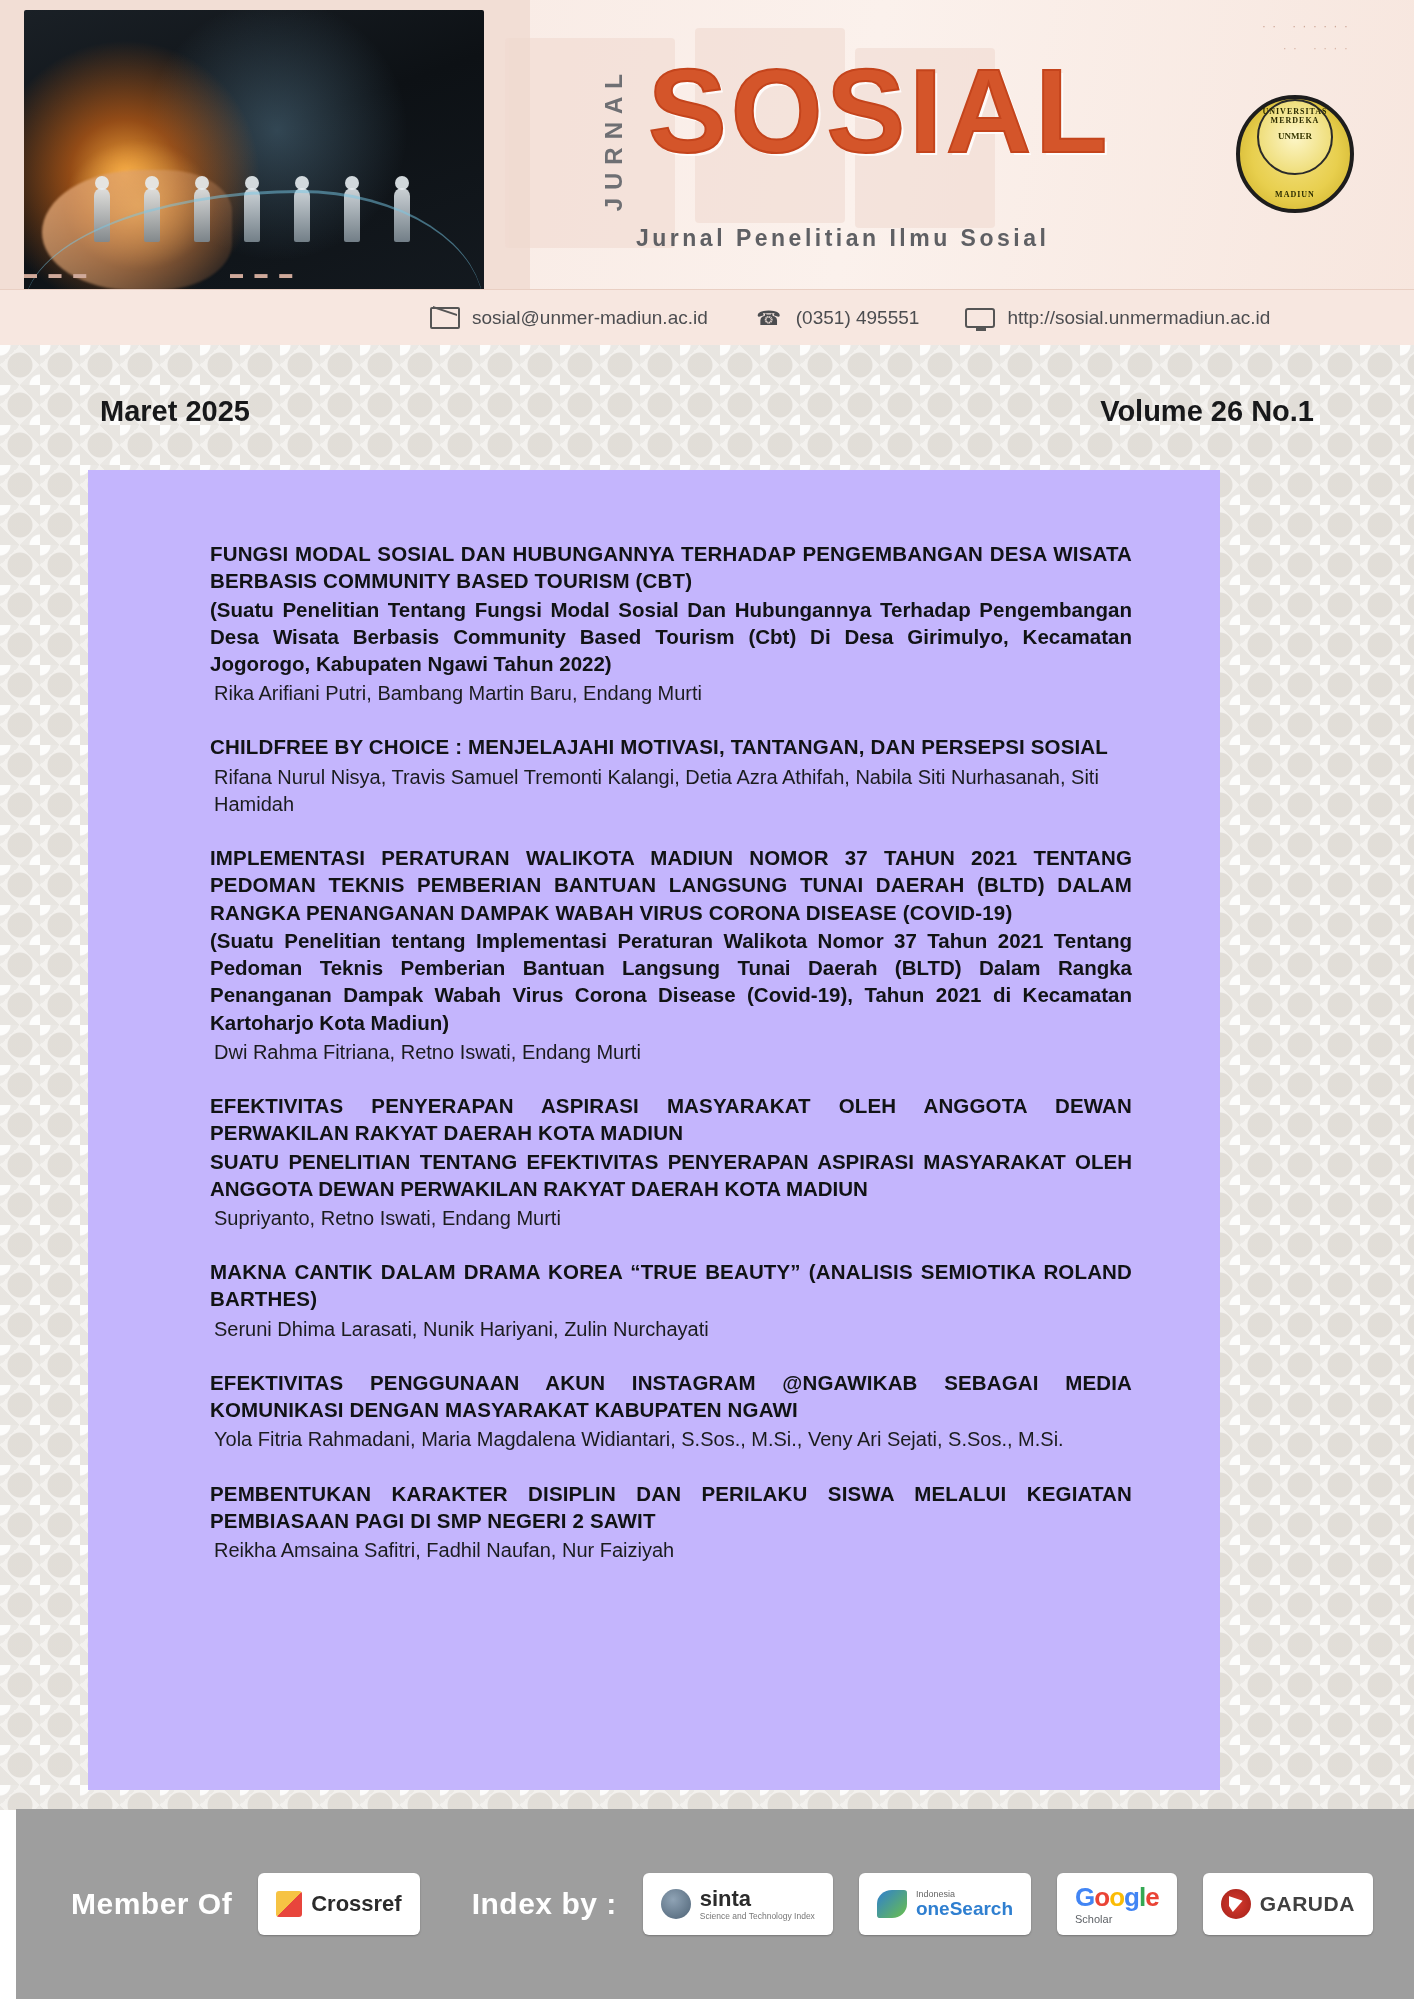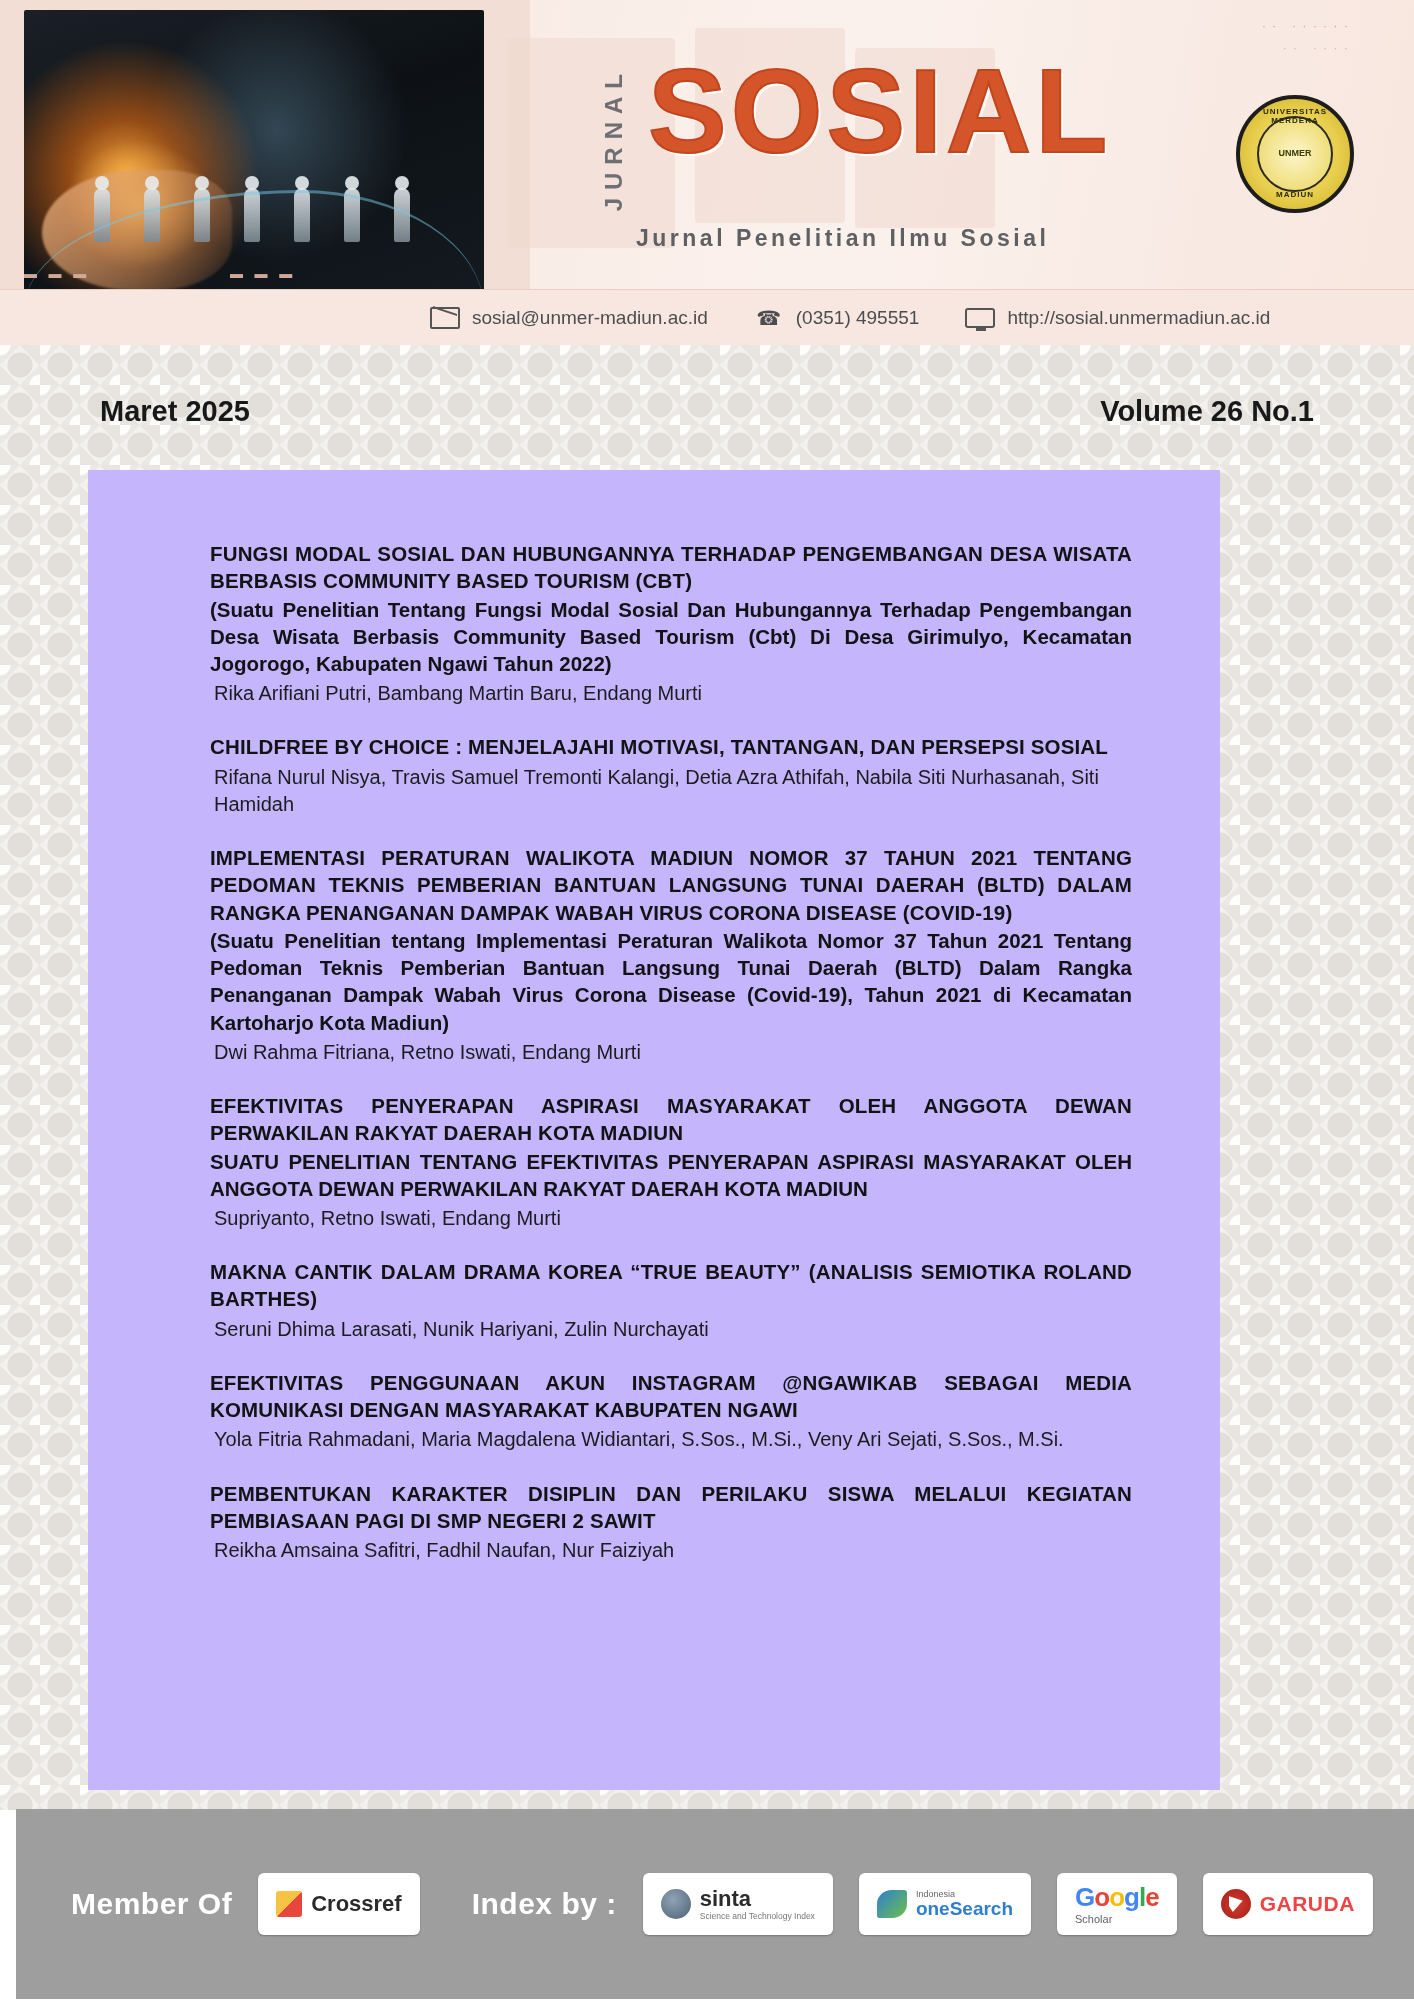--- a/index.html
+++ b/index.html
@@ -86,21 +86,21 @@
   .subtitle {
     position:absolute; left:636px; top:225px;
     font-size: 23px; font-weight:700; letter-spacing: 3.5px; color:#5f6064;
   }
 
   .logo-seal {
     position:absolute; right:60px; top:95px; width:118px;height:118px;
     border-radius:50%;
     background: radial-gradient(circle at 50% 50%, #f3e07e 0%, #e8cf4e 55%, #c9ab23 100%);
     border:4px solid #1d1d1d;
-    display:flex; align-items:center; justify-content:center;
+    display:flex; justify-content:center;font-family:Liberation Serif, serif;
   }
   .logo-seal .inner {
     width:76px;height:76px;border-radius:50%;
     background:radial-gradient(circle,#fdf6c8,#e9d45c);
     border:2px solid #2a2a2a;
     display:flex;align-items:center;justify-content:center;
     font-size:9px;font-weight:700;color:#3a3a00;text-align:center;line-height:1.1;
   }
   .logo-seal .top-text, .logo-seal .bot-text {
     position:absolute; width:100%; text-align:center;
@@ -208,21 +208,21 @@
   .os-t1{font-size:9px;color:#666;display:block;line-height:1;}
   .os-t2{font-size:19px;font-weight:700;color:#2f7fd0;line-height:1;}
   .g-letters { font-size:26px; font-weight:700; letter-spacing:-1px; }
   .g-letters .b1{color:#4285F4}.g-letters .b2{color:#EA4335}.g-letters .b3{color:#FBBC05}
   .g-letters .b4{color:#4285F4}.g-letters .b5{color:#34A853}.g-letters .b6{color:#EA4335}
   .g-sub { font-size:11px; color:#5f6368; display:block; line-height:1.1; }
   .garuda-mark { width:30px;height:30px;border-radius:50%;
     background:radial-gradient(circle,#d63a2f,#a32018); position:relative;}
   .garuda-mark:after{content:"";position:absolute;left:8px;top:7px;width:14px;height:16px;
     background:#fff;clip-path:polygon(0 0,100% 30%,30% 100%,0 60%);}
-  .garuda-lbl{font-size:21px;font-weight:700;color:#ef4444;letter-spacing:.5px;}
+  .garuda-lbl{font-size:21px;font-weight:700;color:#404040;letter-spacing:.5px;}
 </style>
 </head>
 <body>
 
 <div class="page">
 
   <div class="banner">
     <div class="banner-deco-left"></div>
 
     <div class="photo">

